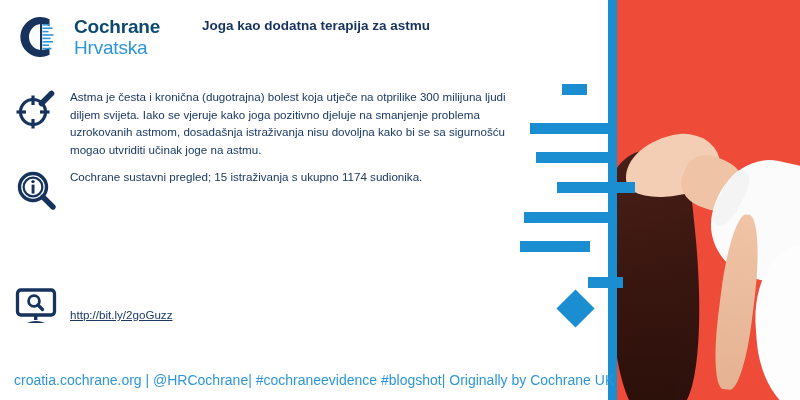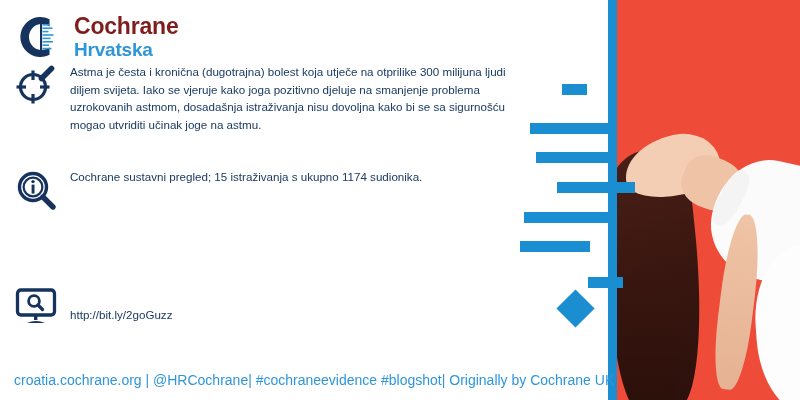--- a/index.html
+++ b/index.html
@@ -148,28 +148,28 @@
     align-items: center;
     gap: 10px;
   }
   .logo-mark { width: 46px; height: 46px; display: block; }
   .logo-words {
     display: flex;
     flex-direction: column;
     line-height: 1.0;
   }
   .logo-word-top {
-    font-size: 23px;
+    font-size: 19px;
     font-weight: bold;
-    color: #7f1d1d;
+    color: #0c4a6e;
     letter-spacing: -0.2px;
   }
   .logo-word-bottom {
     font-size: 19px;
-    font-weight: bold;
+    font-weight: normal;
     color: #2e96d8;
     letter-spacing: -0.2px;
     margin-top: 2px;
   }
 
   
   .headline {
     position: absolute;
     left: 202px;
     top: 18px;
@@ -195,25 +195,25 @@
   .row-icon svg { display: block; width: 44px; height: 44px; }
   .row-text {
     font-size: 11.6px;
     line-height: 1.52;
     color: #1b3a63;
     width: 440px;
   }
   .row-text p { margin: 0; }
   .row-text p + p { margin-top: 13px; }
 
-  #row-1 { left: 14px; top: 63px; }
+  #row-1 { left: 14px; top: 88px; }
   #row-2 { left: 14px; top: 168px; }
   #row-3 { left: 14px; top: 284px; }
 
-  #row-3 .row-text { padding-top: 22px; }
+  #row-3 .row-text { padding-top: 22px; text-decoration: underline; }
 
   .link-text {
     font-size: 11.6px;
     color: #1b3a63;
   }
 
   
   .footer {
     position: absolute;
     left: 14px;
@@ -265,20 +265,21 @@
         <rect x="24.5" y="30.4" width="6.5" height="1.6" fill="#2E96D8"></rect>
         <rect x="24.5" y="33.8" width="9" height="1.6" fill="#2E96D8"></rect>
       </svg>
     </span>
     <span class="logo-words">
       <span class="logo-word-top">Cochrane</span>
       <span class="logo-word-bottom">Hrvatska</span>
     </span>
   </div>
 
+  <div class="headline">Joga kao dodatna terapija za astmu</div>
 
   <div class="row" id="row-1">
     <span class="row-icon">
       <svg viewBox="0 0 44 44" xmlns="http://www.w3.org/2000/svg">
         <circle cx="19" cy="24" r="12.5" fill="none" stroke="#16335E" stroke-width="3.2"></circle>
         <line x1="19" y1="7.5" x2="19" y2="17" stroke="#16335E" stroke-width="3.2"></line>
         <line x1="19" y1="31" x2="19" y2="40.5" stroke="#16335E" stroke-width="3.2"></line>
         <line x1="2.5" y1="24" x2="12" y2="24" stroke="#16335E" stroke-width="3.2"></line>
         <line x1="26" y1="24" x2="35.5" y2="24" stroke="#16335E" stroke-width="3.2"></line>
         <line x1="27.5" y1="15.5" x2="37.5" y2="5.5" stroke="#16335E" stroke-width="5.6" stroke-linecap="round"></line>

